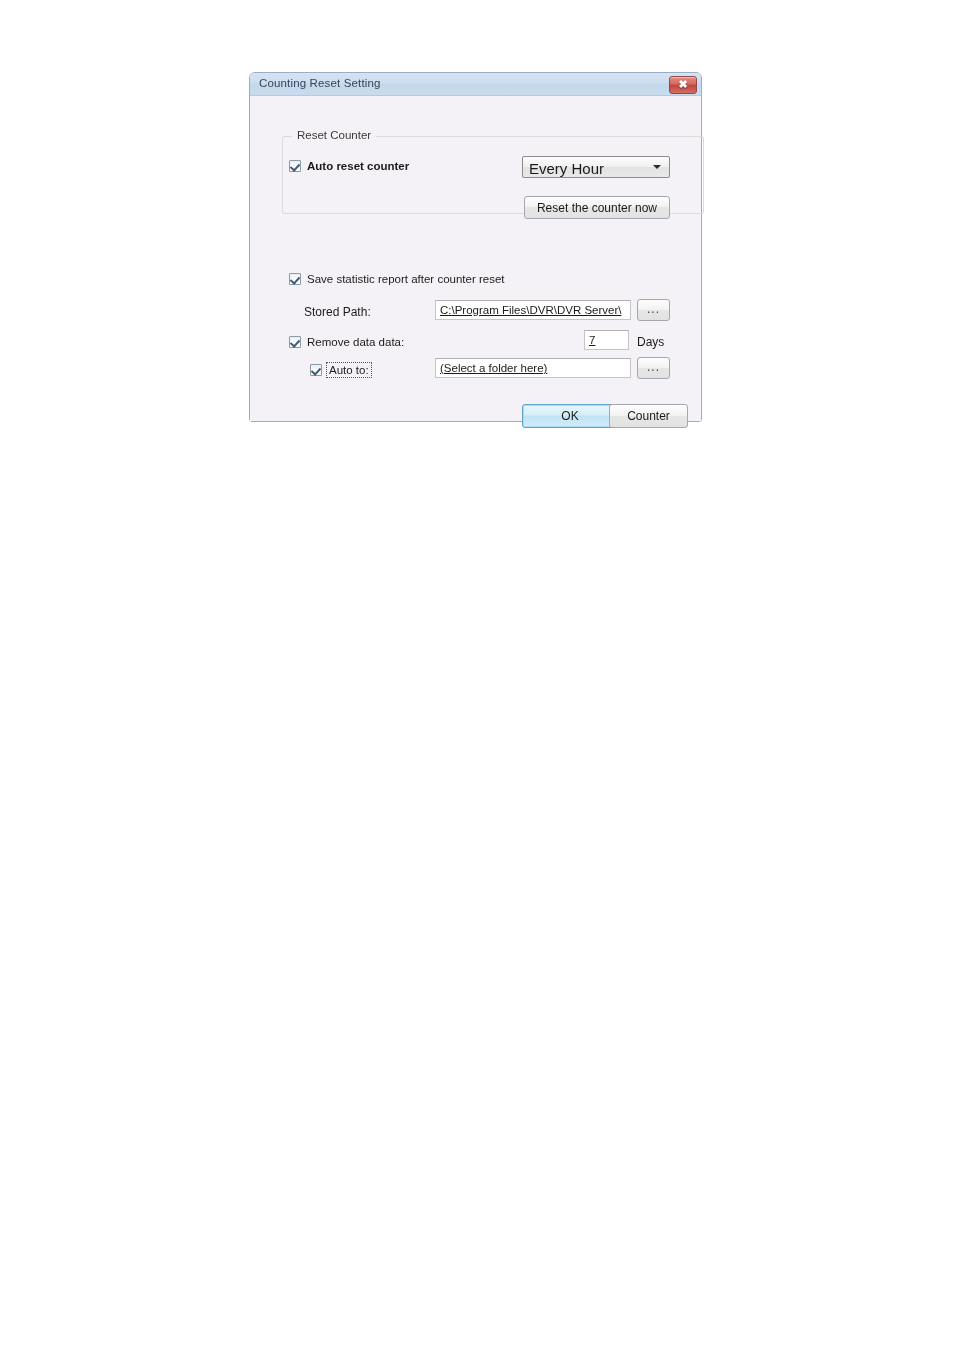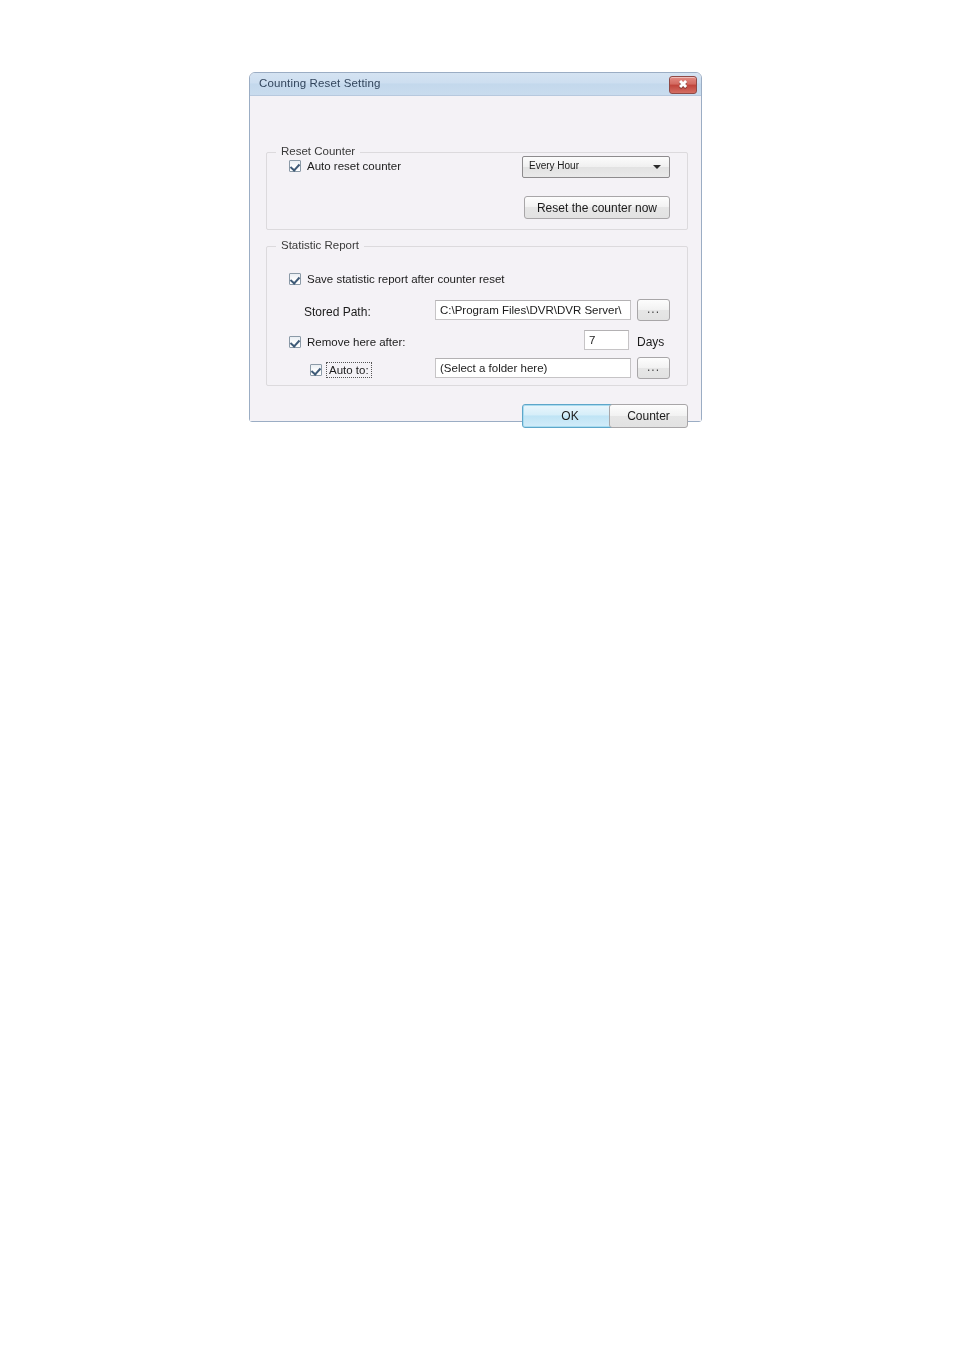--- a/index.html
+++ b/index.html
@@ -92,21 +92,21 @@
     position: absolute;
     top: -8px;
     left: 9px;
     padding: 0 5px;
     background: #f4f2f6;
     font-size: 11.5px;
     color: #3a3a3a;
     white-space: nowrap;
   }
 
-  #group-reset   { left: 16px; top: 40px;  width: 422px; height: 78px; margin-top: 16px; }
+  #group-reset   { left: 32px; top: 40px;  width: 422px; height: 78px; }
   #group-stat    { left: 16px; top: 150px; width: 422px; height: 140px; }
 
   
   .cb-row {
     position: absolute;
     display: flex;
     align-items: center;
     white-space: nowrap;
   }
   .checkbox {
@@ -156,20 +156,21 @@
     box-sizing: border-box;
     border: 1px solid #c6c4c6;
     border-top-color: #b3b1b3;
     background: #ffffff;
     font-family: "Liberation Sans", sans-serif;
     font-size: 11.5px;
     color: #1b1b1b;
     padding: 0 4px;
     line-height: 18px;
     outline: none;
+    text-decoration: underline;
   }
 
   
   .btn {
     position: absolute;
     box-sizing: border-box;
     border: 1px solid #a8a6a8;
     border-radius: 3px;
     background: linear-gradient(to bottom, #fdfdfd 0%, #f2f2f2 48%, #e6e6e6 50%, #e2e2e2 100%);
     font-family: "Liberation Sans", sans-serif;
@@ -190,21 +191,21 @@
     box-shadow: 0 0 0 1px #a9dcf0 inset;
   }
 
   
   .combo {
     position: absolute;
     box-sizing: border-box;
     border: 1px solid #8d8b8d;
     border-radius: 2px;
     background: linear-gradient(to bottom, #fcfcfc 0%, #f0f0f0 48%, #e2e2e2 50%, #e9e9e9 100%);
-    font-size: 10px;
+    font-size: 15px;
     color: #1b1b1b;
     cursor: pointer;
   }
   .combo .combo-value {
     position: absolute;
     left: 6px;
     top: 3px;
     white-space: nowrap;
   }
   .combo .combo-arrow {
@@ -230,50 +231,47 @@
       <span class="glyph">✖</span>
     </div>
   </div>
 
   <div id="client">
 
     <div class="groupbox" id="group-reset">
       <span class="gb-title">Reset Counter</span>
     </div>
 
-    <div class="cb-row" style="left:39px; top:64px;">
+    <div class="cb-row" style="left:39px; top:64px;font-weight:bold;">
       <span class="checkbox checked"></span>
       <span class="cb-label">Auto reset counter</span>
     </div>
 
     <div class="combo" style="left:272px; top:60px; width:148px; height:22px;">
       <span class="combo-value">Every Hour</span>
       <span class="combo-arrow"></span>
     </div>
 
     <button class="btn" style="left:274px; top:100px; width:146px; height:23px;">Reset the counter now</button>
 
-    <div class="groupbox" id="group-stat">
-      <span class="gb-title">Statistic Report</span>
-    </div>
 
     <div class="cb-row" style="left:39px; top:177px;text-align:right;">
       <span class="checkbox checked"></span>
       <span class="cb-label">Save statistic report after counter reset</span>
     </div>
 
     <span class="static-label" style="left:54px; top:209px;">Stored Path:</span>
 
     <input class="textbox" type="text" style="left: 185px; top: 204px; width: 196px; height: 20px;" value="C:\Program Files\DVR\DVR Server\">
 
     <button class="btn browse" style="left:387px; top:203px; width:33px; height:22px;">...</button>
 
     <div class="cb-row" style="left:39px; top:240px;">
       <span class="checkbox checked"></span>
-      <span class="cb-label">Remove here after:</span>
+      <span class="cb-label">Remove data data:</span>
     </div>
 
     <input class="textbox" type="text" style="left: 334px; top: 234px; width: 45px; height: 20px;" value="7">
 
     <span class="static-label" style="left:387px; top:239px;">Days</span>
 
     <div class="cb-row" style="left:60px; top:268px;">
       <span class="checkbox checked"></span>
       <span class="cb-label focused">Auto to:</span>
     </div>

